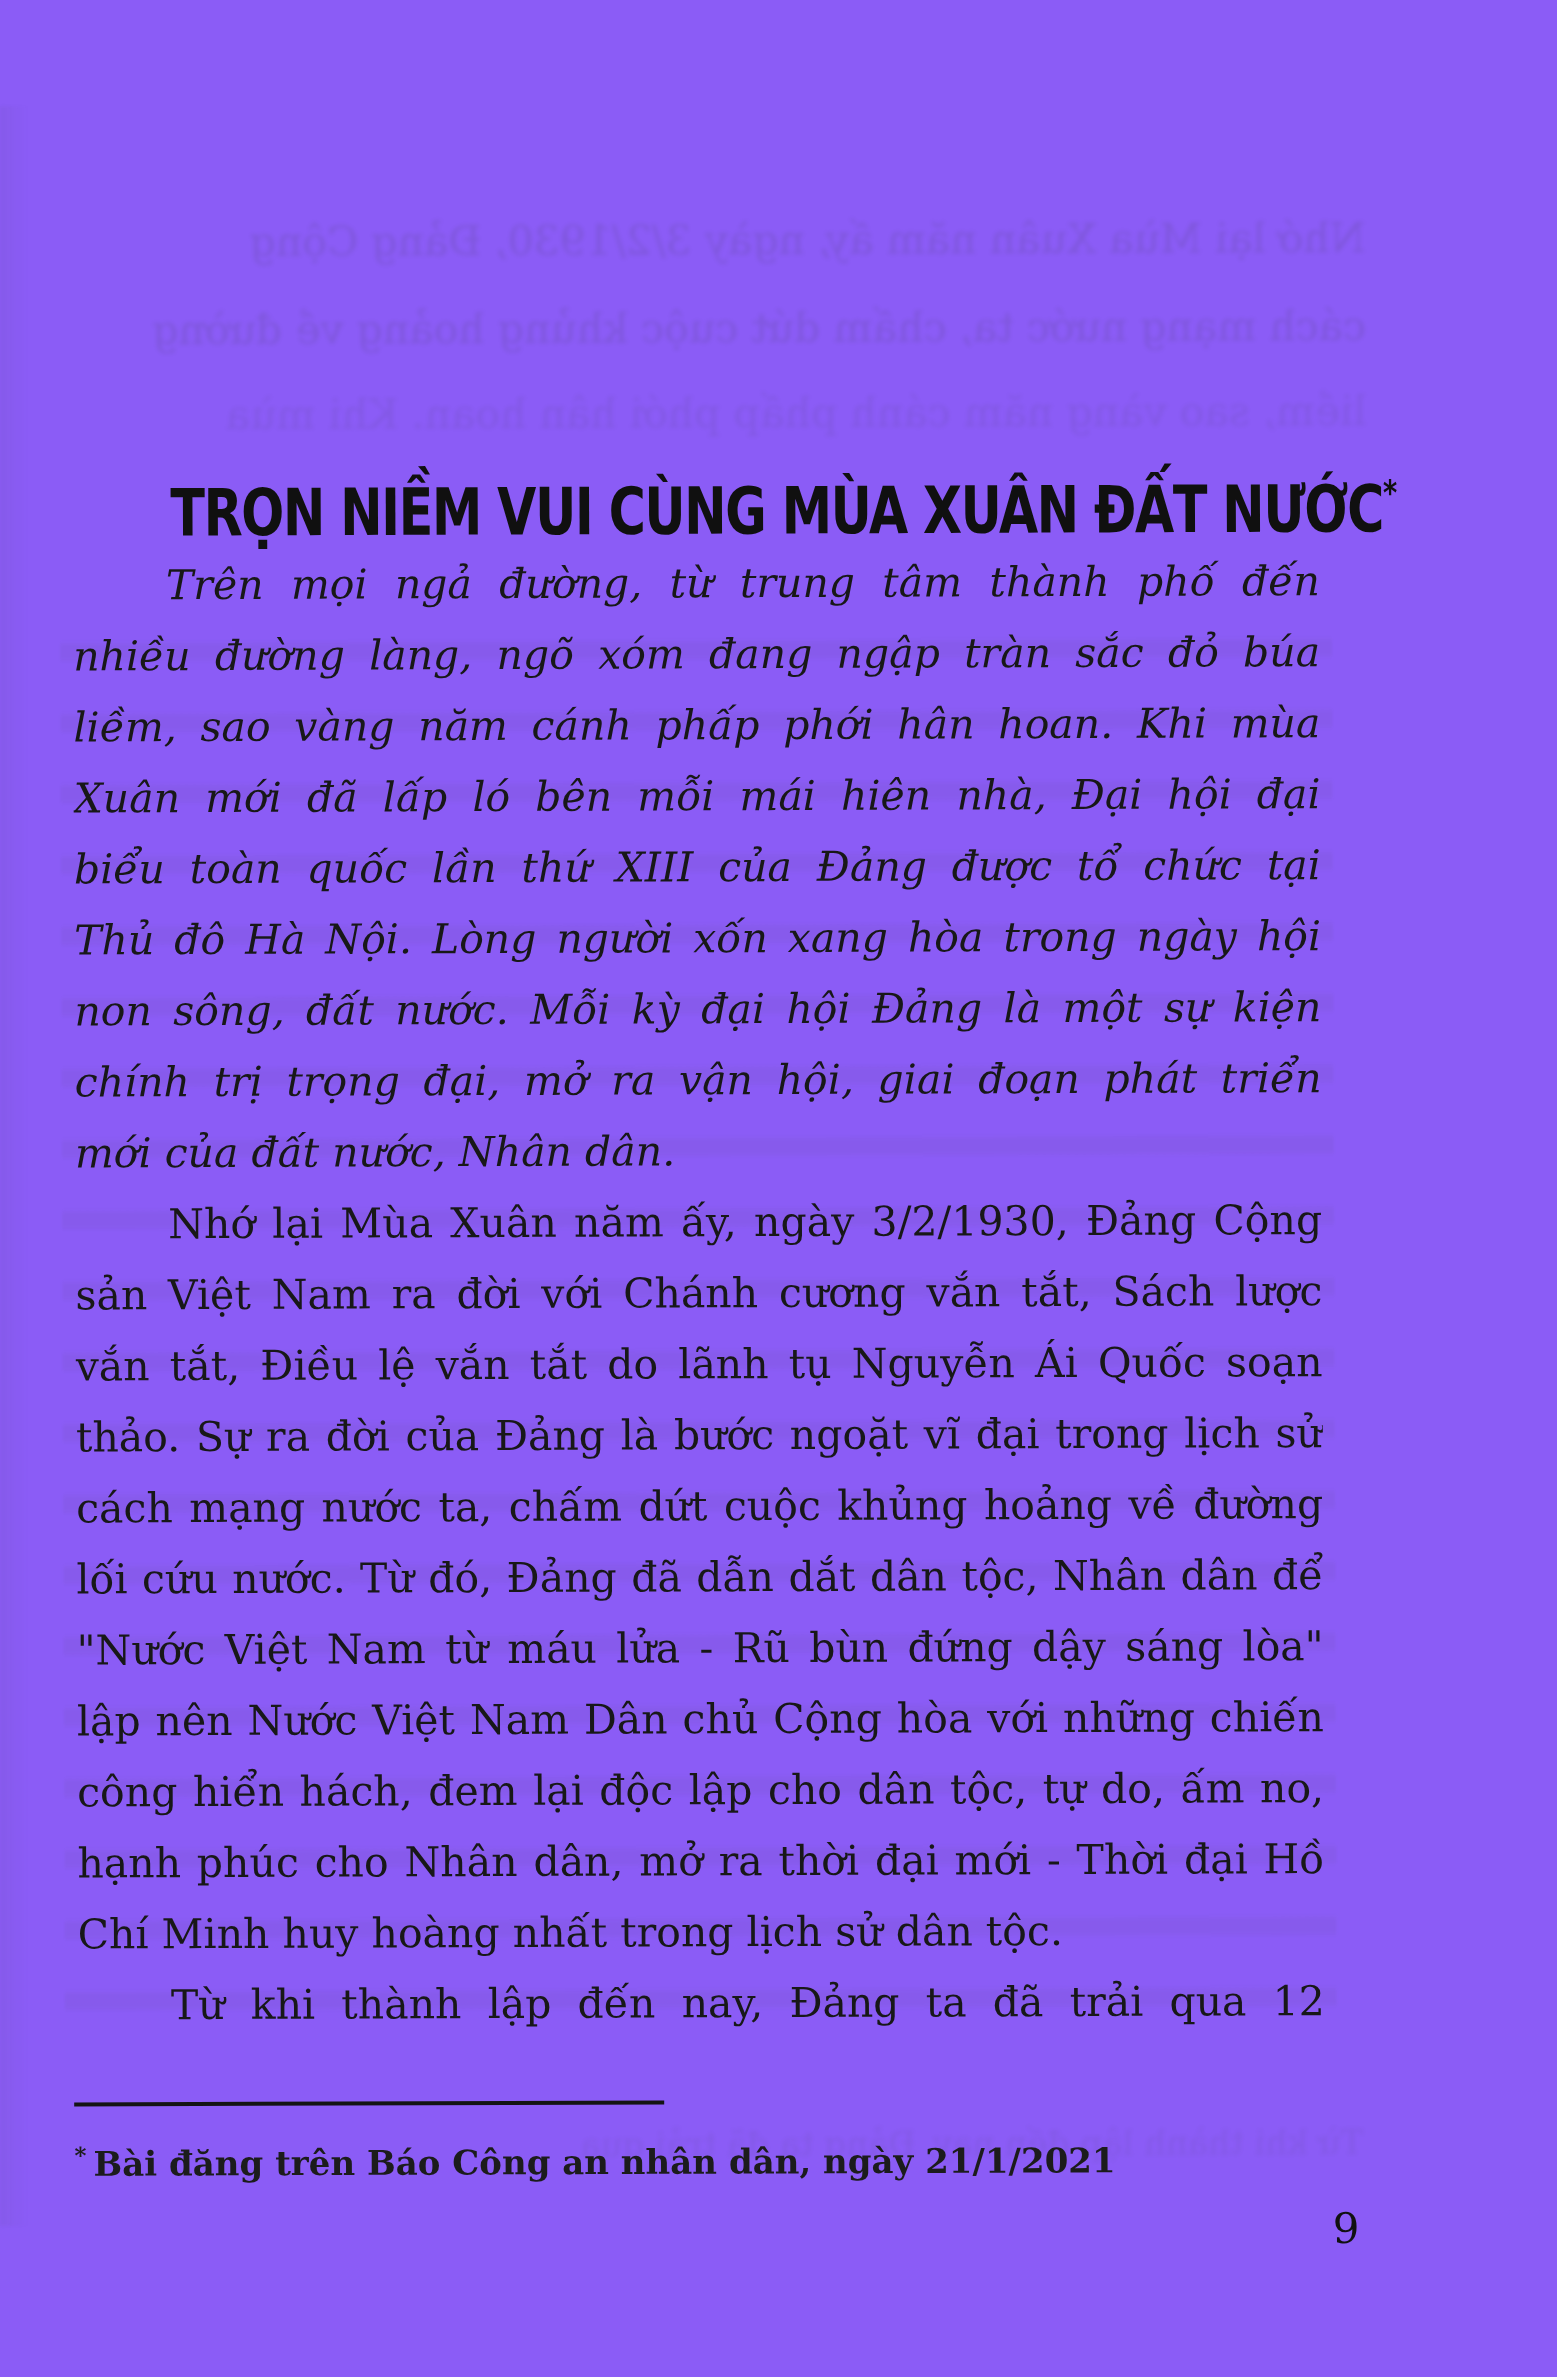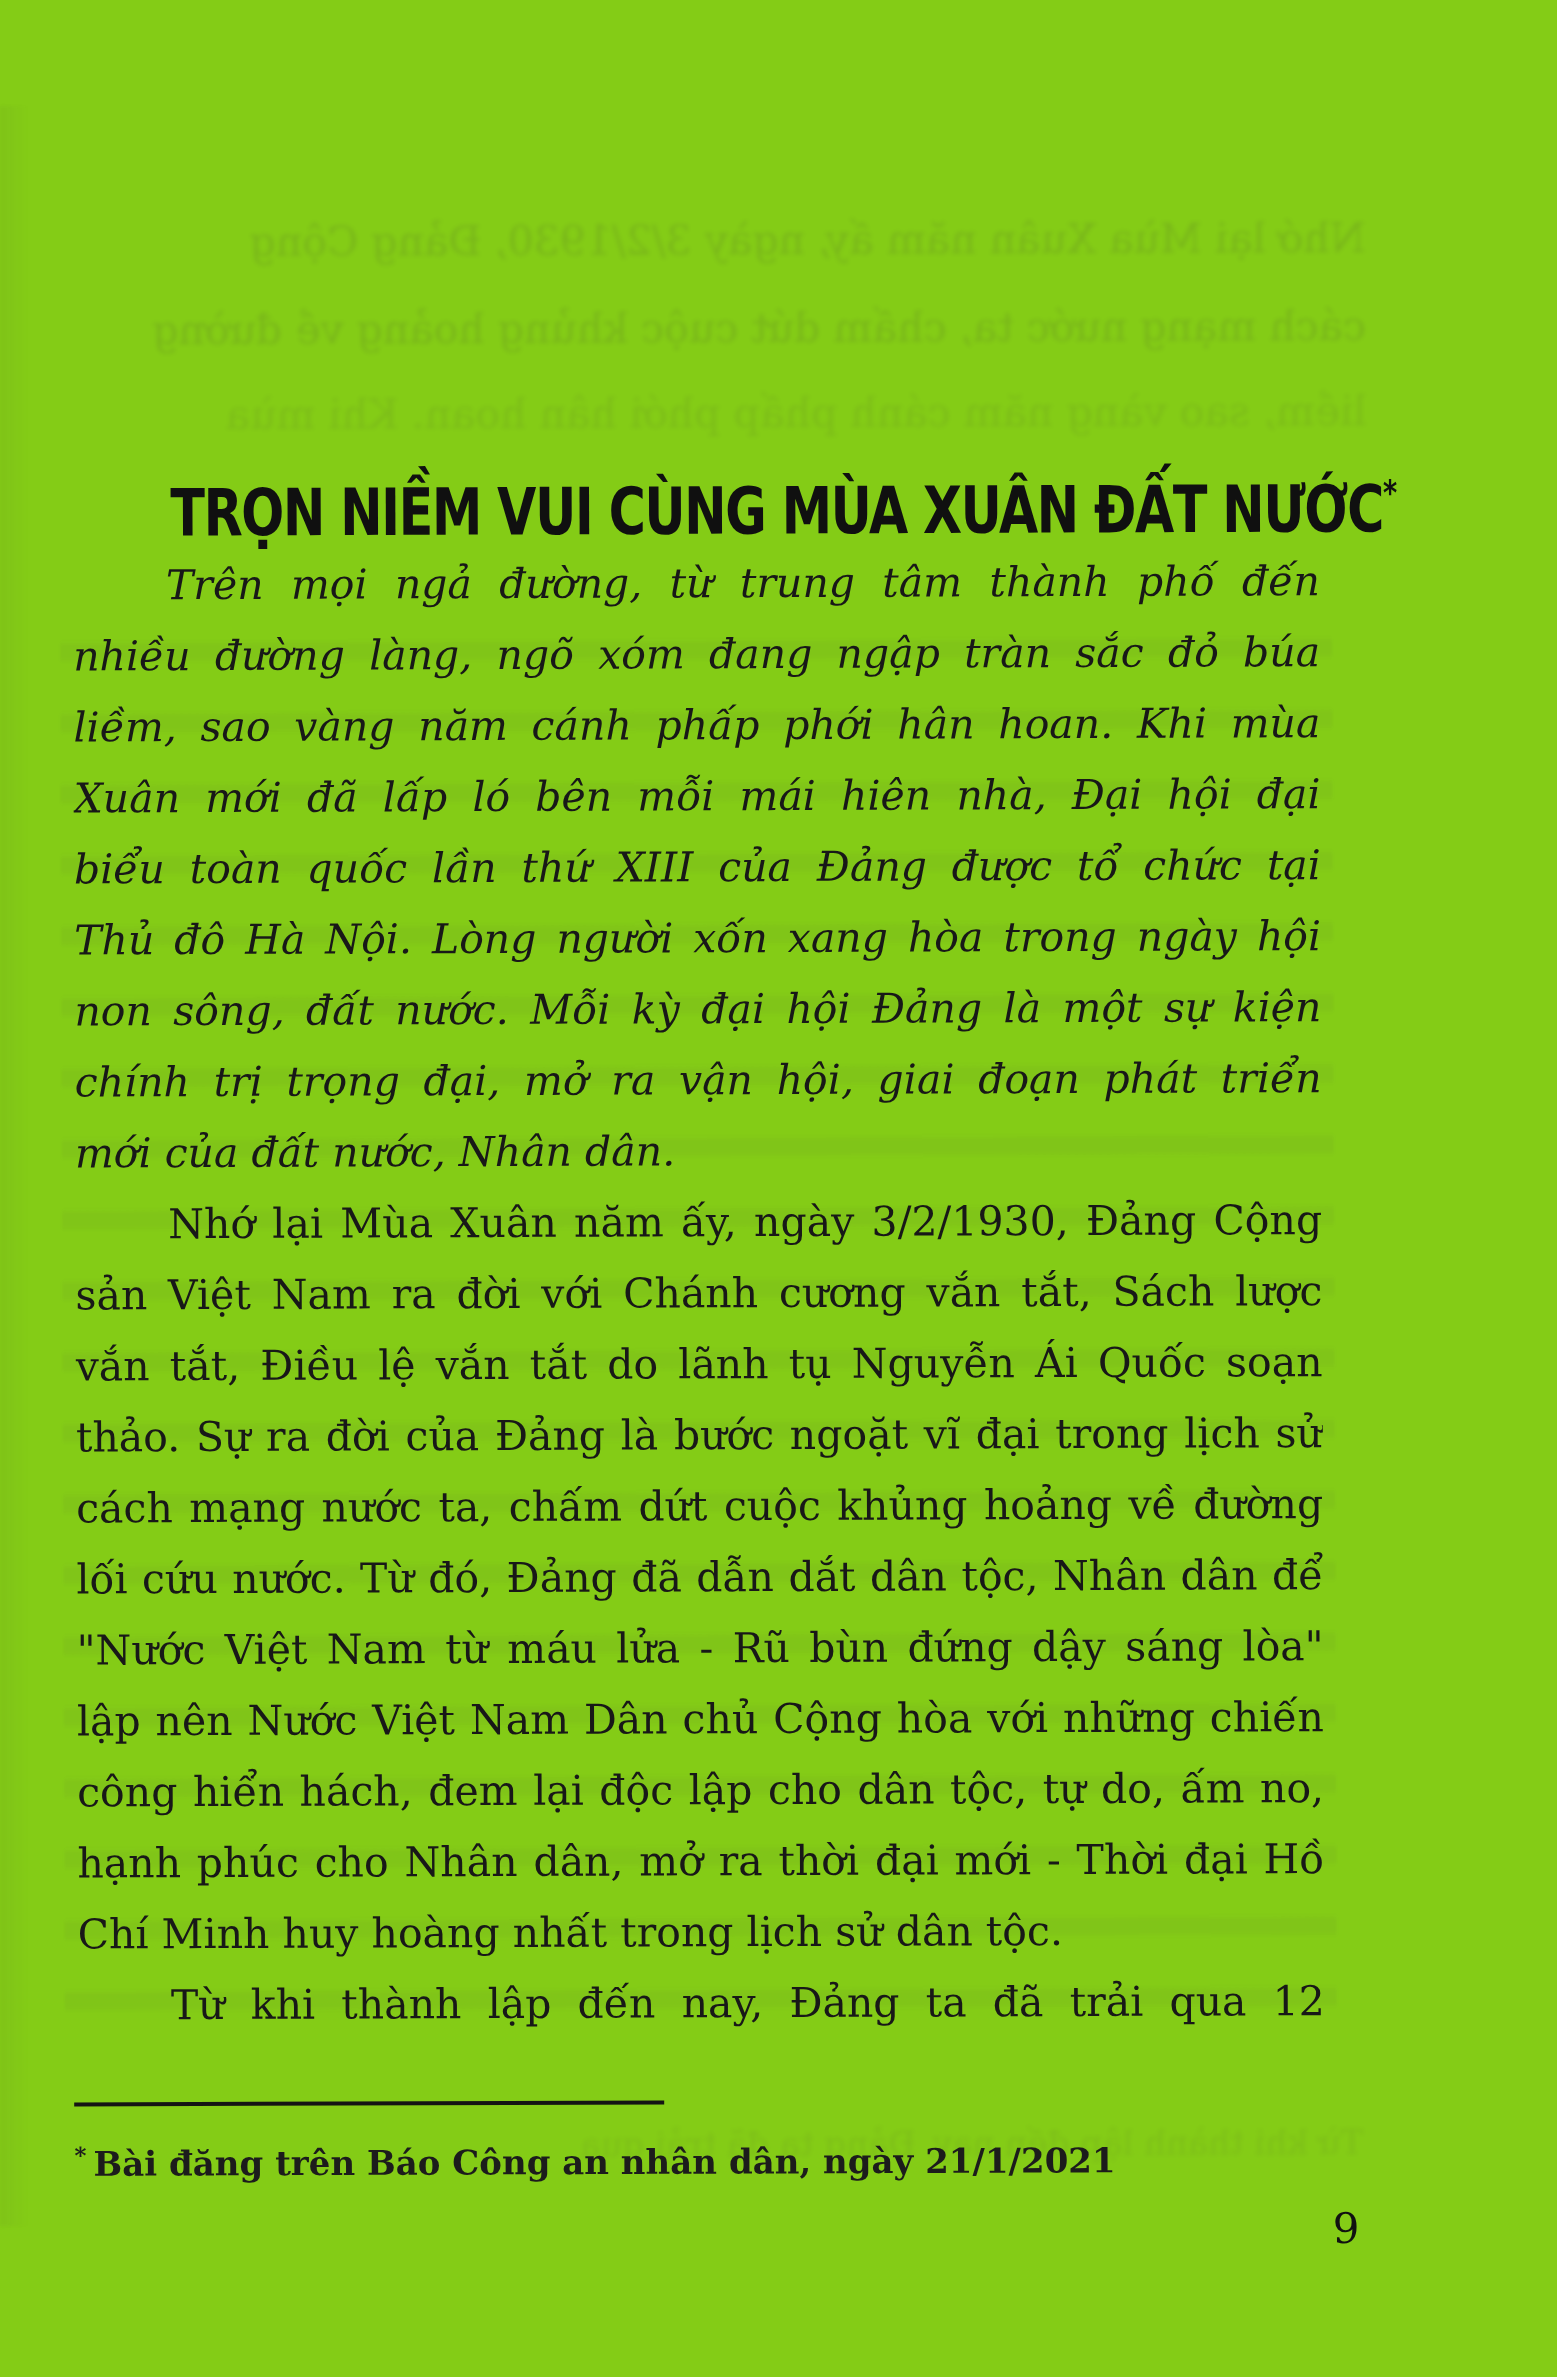--- a/index.html
+++ b/index.html
@@ -1,19 +1,19 @@
 <!DOCTYPE html>
 <html style="font-size:14px"><head>
 <meta charset="utf-8">
 <style>
   html,body{margin:0;padding:0;background:#e8e8e6;}
   .page{
     position:relative;
     width:1558px;height:2377px;
-    background:#84cc16;
+    background:#8b5cf6;
     overflow:hidden;
     font-family:"DejaVu Serif","Liberation Serif",serif;
     color:#181818;
   }
   
   .page::before{
     content:"";position:absolute;left:0;top:106px;width:41px;height:2120px;
     background:linear-gradient(to right, rgba(60,60,60,0.06), rgba(0,0,0,0) 70%);
     filter:blur(1.8px);
     pointer-events:none;

